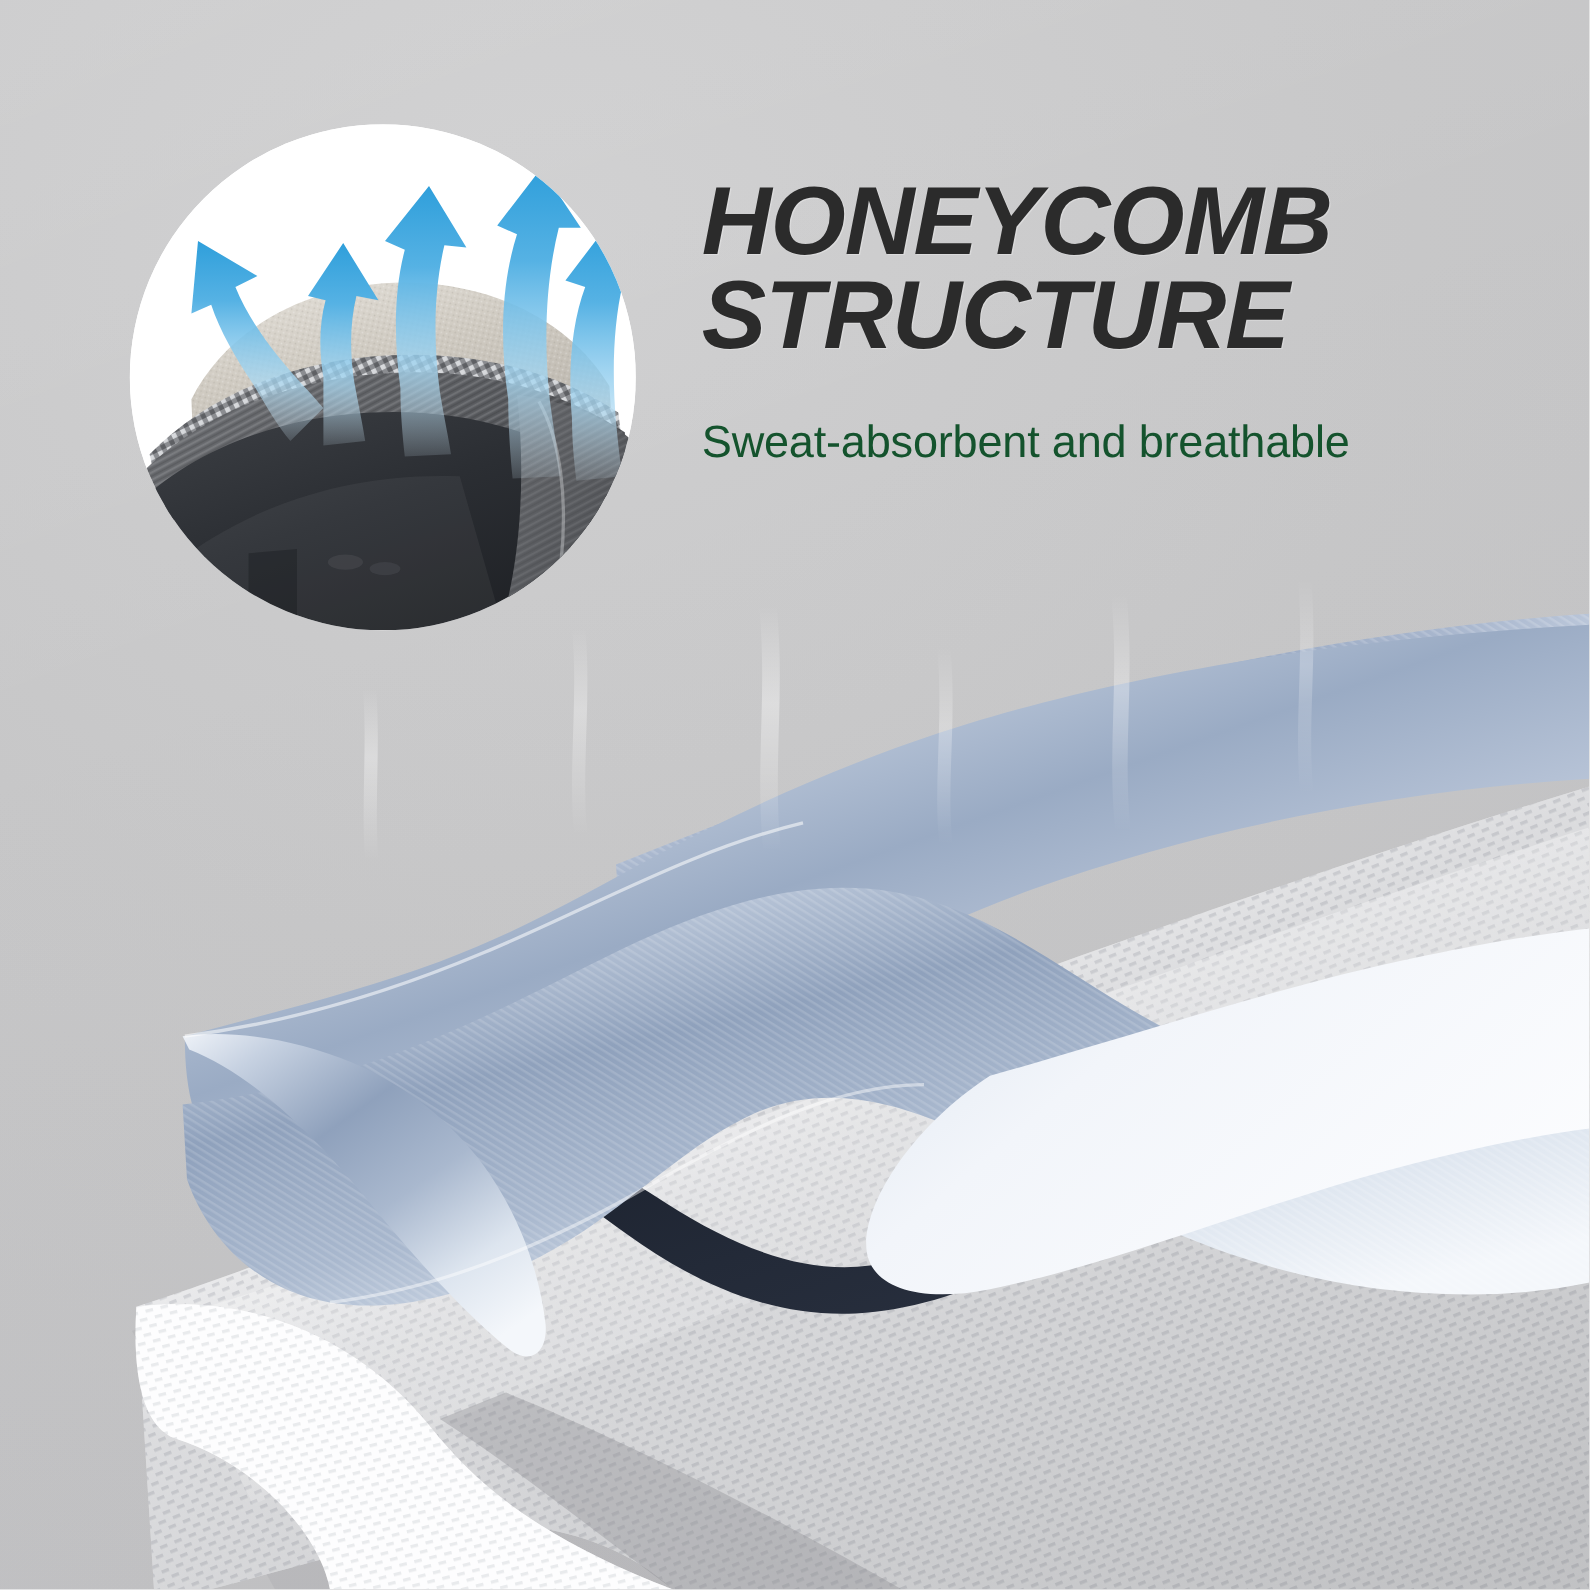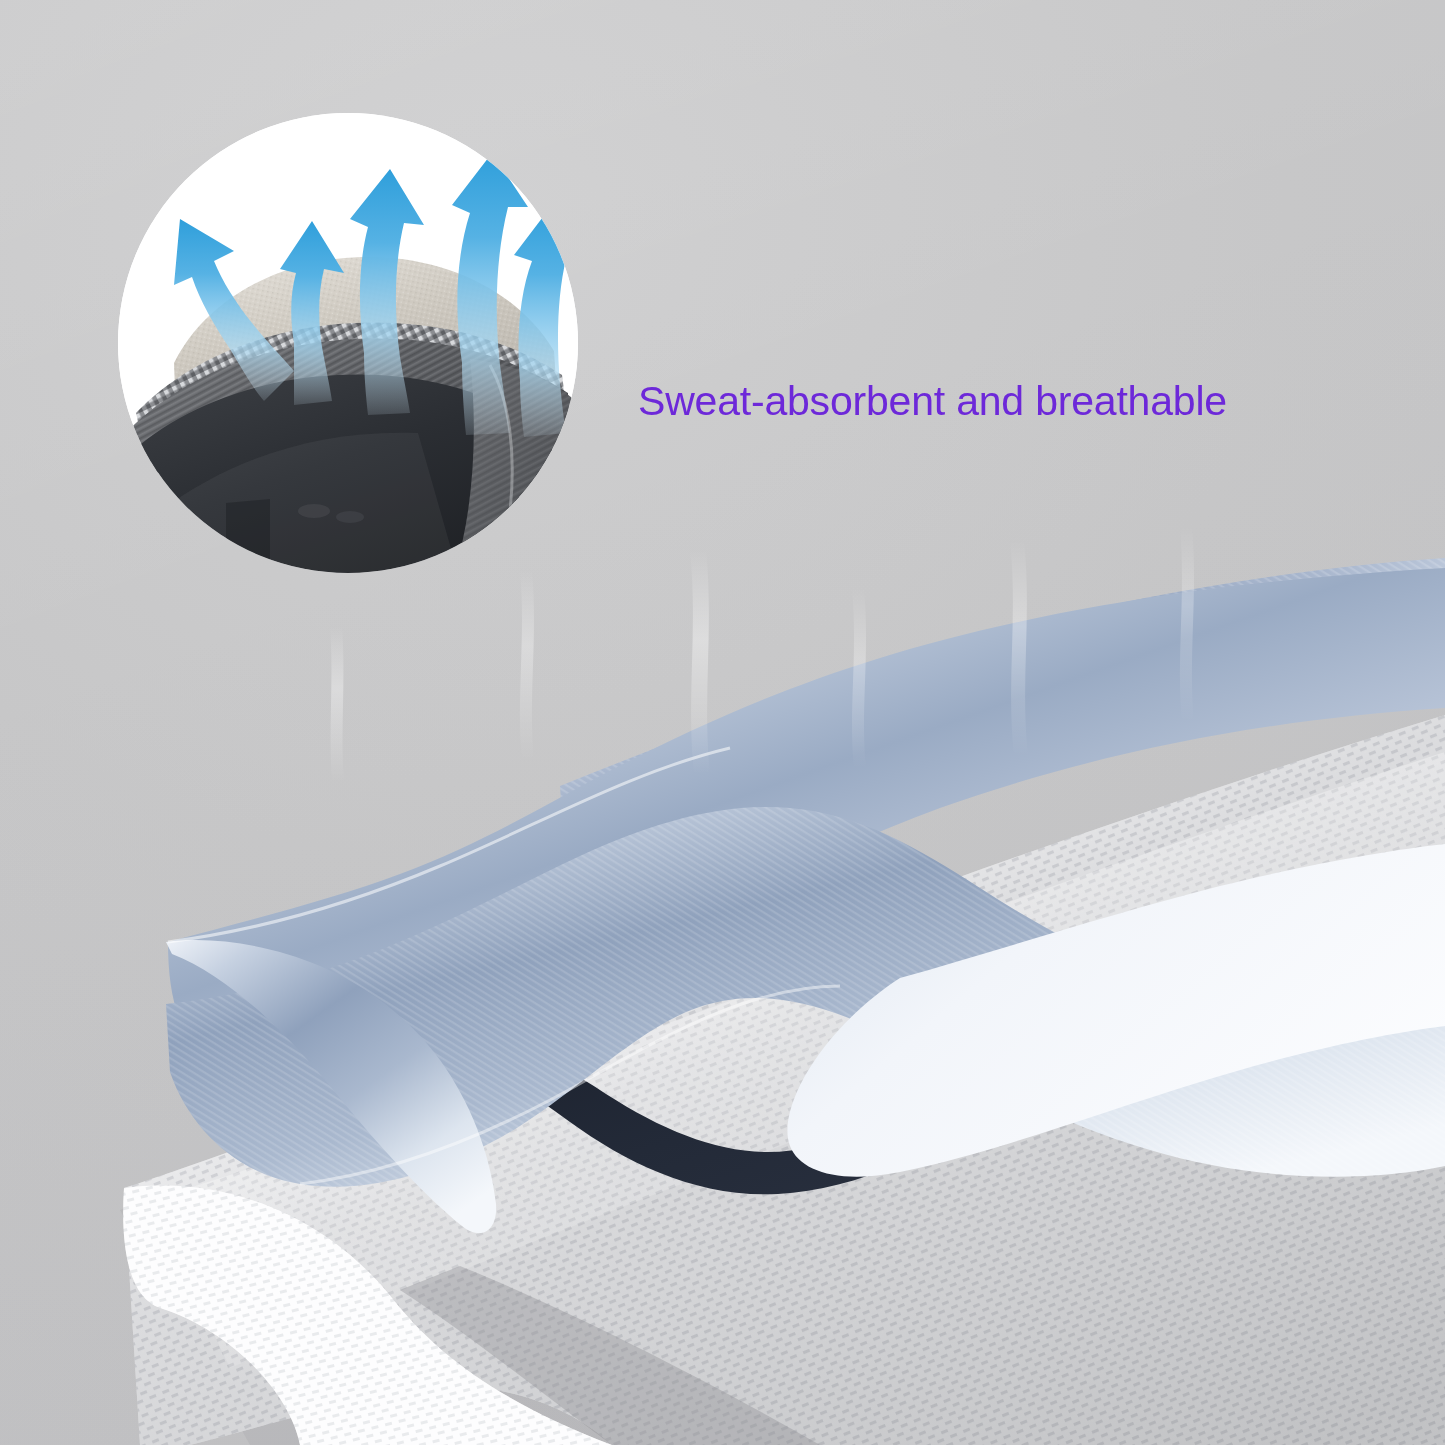--- a/index.html
+++ b/index.html
@@ -39,21 +39,21 @@
     color:#2b2b2b;
     white-space:nowrap;
     text-shadow:1px 1px 0 rgba(255,255,255,.28);
   }
   .subhead{
     position:absolute;left:638px;top:370px;width:720px;
   }
   .subhead .sline{
     font-size:41px;line-height:1.52;
     font-weight:400;
-    color:#6d28d9;
+    color:#14532d;
     letter-spacing:-.2px;
     white-space:nowrap;
   }
 
   
   .fabric-art{position:absolute;left:0;top:430px;width:1445px;height:1015px;}
   .fabric-art svg{display:block;width:100%;height:100%;}
 </style>
 </head>
 <body>
@@ -434,18 +434,22 @@
                    L396,142 L434,92 L468,148 L448,146
                    C440,180 438,224 442,270
                    C444,292 446,308 448,320
                    L406,324
                    C404,308 402,288 402,268 Z" fill="url(#arrowG)"></path>
         </g>
       </g>
     </svg>
   </div>
 
+  <div class="headline">
+    <div class="line">HONEYCOMB</div>
+    <div class="line">STRUCTURE</div>
+  </div>
 
   <div class="subhead">
     <div class="sline">Sweat-absorbent and breathable</div>
   </div>
 
 </div>
 
 </body></html>

